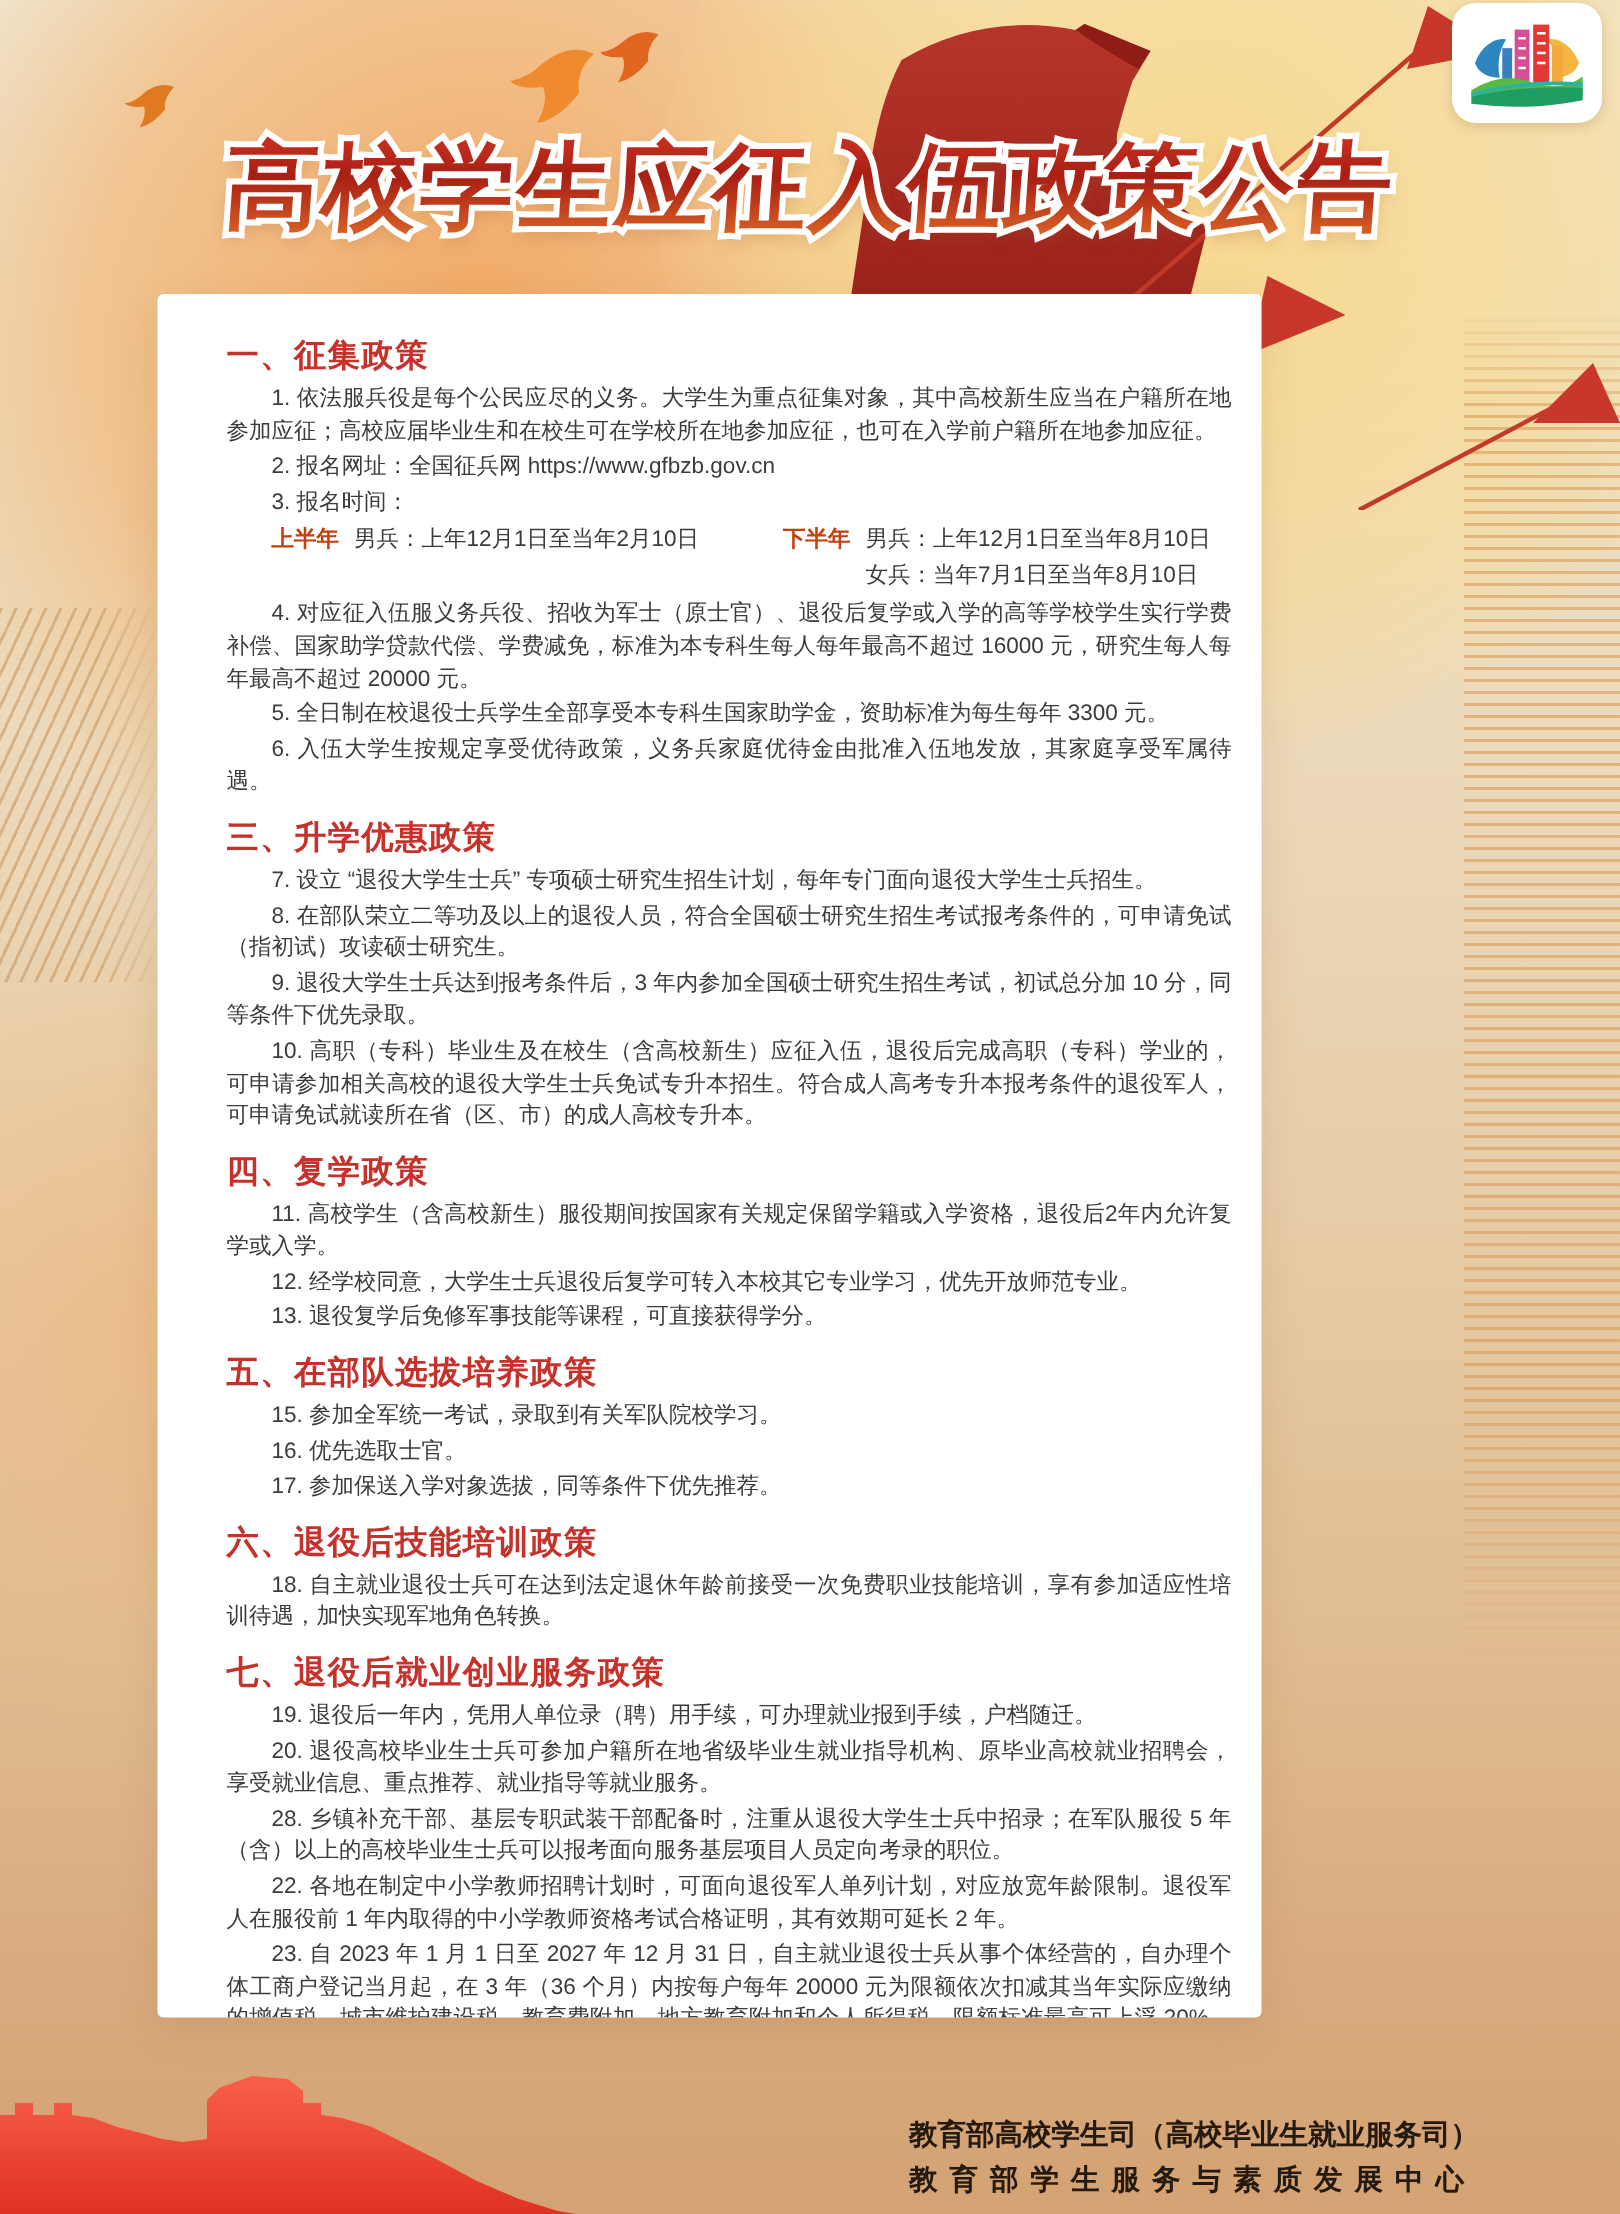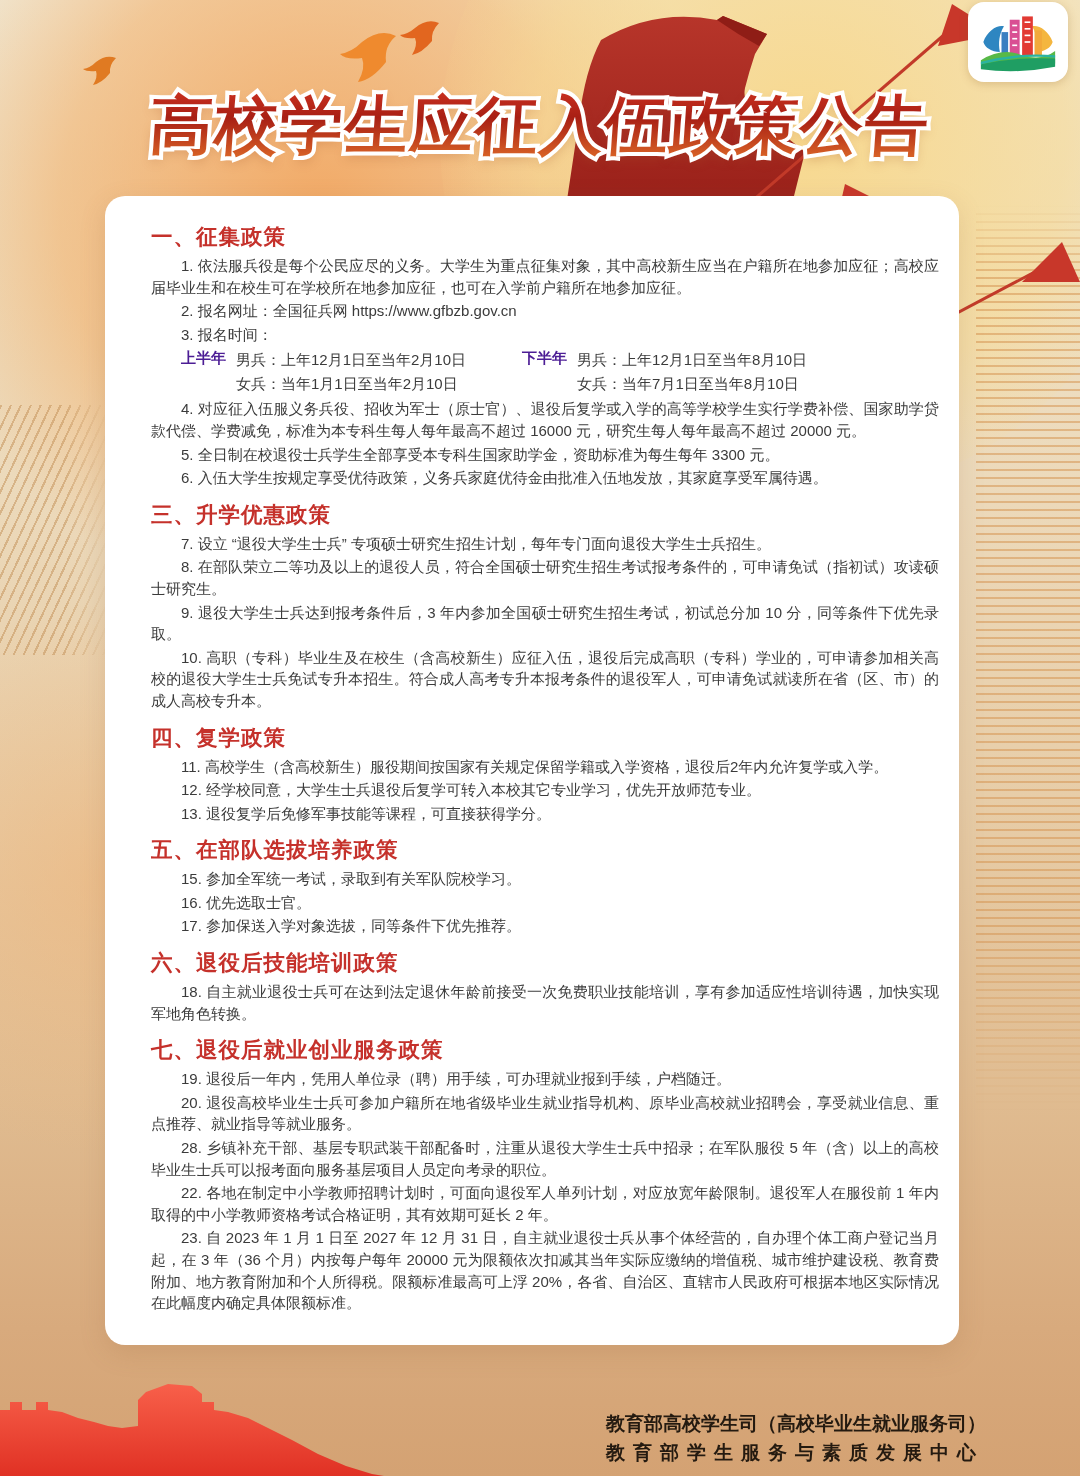--- a/index.html
+++ b/index.html
@@ -32,30 +32,30 @@
   
   .title-layer{position:absolute;top:86px;left:0;width:100%;text-align:center;z-index:4;
     font-size:63px;font-weight:900;letter-spacing:2px;line-height:1.25;transform:skewX(-4deg);}
   .title-stroke{color:#fff;-webkit-text-stroke:8px #ffffff;text-shadow:0 5px 12px rgba(170,85,40,.4);}
   .title-fill{color:#b5281b;}
   @supports ((-webkit-background-clip:text) or (background-clip:text)){
     .title-fill{background:linear-gradient(180deg,#cf3322 0%,#a81f14 40%,#bc3a1c 62%,#e2712b 100%);
       -webkit-background-clip:text;background-clip:text;color:transparent;}
   }
   
-  .card{position:absolute;left:105px;top:196px;width:854px;height:1149px;background:#ffffff;border-radius:20px;
+  .card{position:absolute;left:105px;top:196px;width:736px;height:1149px;background:#ffffff;border-radius:4px;
     z-index:3;box-sizing:border-box;padding:26px 20px 10px 46px;overflow:hidden;
     box-shadow:0 8px 26px rgba(150,100,60,.18);}
   .sec-h{color:#c5312b;font-size:21.5px;font-weight:800;margin:11px 0 4px;letter-spacing:1px;}
   .sec:first-child .sec-h{margin-top:0;}
   .para{margin:2px 0;text-indent:2em;font-size:15px;line-height:1.44;color:#3b3b3b;
     text-align:justify;}
   .schedule{display:flex;margin:3px 0 1px 2em;font-size:15px;color:#3b3b3b;gap:56px;}
   .sched-row{display:flex;gap:10px;line-height:1.6;}
-  .sched-label{font-weight:800;color:#4c1d95;width:3em;flex:0 0 auto;font-family:Liberation Mono, monospace;}
+  .sched-label{font-weight:800;color:#c2410c;width:3em;flex:0 0 auto;}
   
   .footer{position:absolute;right:94px;top:1408px;z-index:3;text-align:left;color:#241a10;font-weight:800;
     font-size:19px;line-height:1.65;}
   .footer .spaced{letter-spacing:8px;font-family:Liberation Mono, monospace;}
 </style>
 </head>
 <body>
 
 <div class="poster">
 
@@ -128,24 +128,20 @@
       <h2 class="sec-h">一、征集政策</h2>
       <p class="para">1. 依法服兵役是每个公民应尽的义务。大学生为重点征集对象，其中高校新生应当在户籍所在地参加应征；高校应届毕业生和在校生可在学校所在地参加应征，也可在入学前户籍所在地参加应征。</p>
       <p class="para">2. 报名网址：全国征兵网 https://www.gfbzb.gov.cn</p>
       <p class="para">3. 报名时间：</p>
       <div class="schedule">
         <div class="sched-col">
           <div class="sched-row">
             <span class="sched-label">上半年</span>
             <span>男兵：上年12月1日至当年2月10日</span>
           </div>
-          <div class="sched-row">
-            <span class="sched-label"></span>
-            <span>女兵：当年1月1日至当年2月10日</span>
-          </div>
         </div>
         <div class="sched-col">
           <div class="sched-row">
             <span class="sched-label">下半年</span>
             <span>男兵：上年12月1日至当年8月10日</span>
           </div>
           <div class="sched-row">
             <span class="sched-label"></span>
             <span>女兵：当年7月1日至当年8月10日</span>
           </div>

